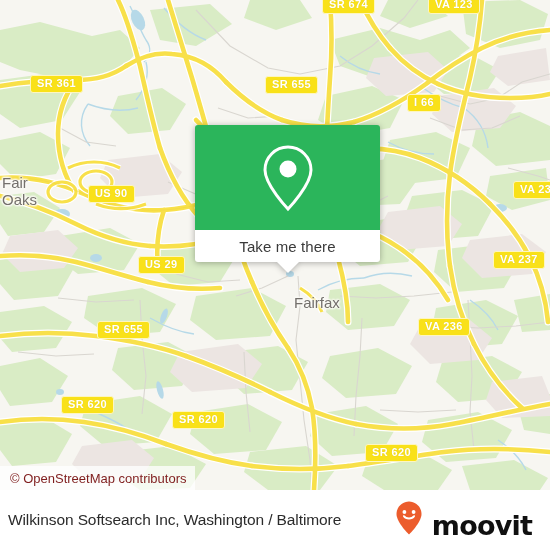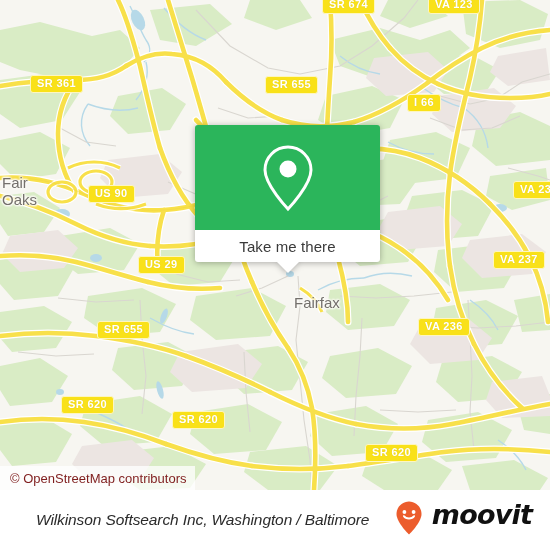--- a/index.html
+++ b/index.html
@@ -141,34 +141,33 @@
   #footer-bar {
     position: absolute;
     left: 0;
     top: 490px;
     width: 550px;
     height: 60px;
     background: #ffffff;
     display: flex;
     align-items: center;
     justify-content: space-between;
-    padding: 0 18px 0 36px;
+    padding: 0 18px 0 8px;
     box-sizing: border-box;
-    font-style: italic;
   }
   #footer-title {
     font-family: "Liberation Sans", sans-serif;
     font-size: 15.5px;
     color: #2b2b2b;
     white-space: nowrap;
     letter-spacing: -0.1px;
   }
   #moovit-logo {
     display: flex;
-    align-items: flex-start;
+    align-items: flex-end;
     gap: 10px;
   }
   #moovit-wordmark {
     font-family: "DejaVu Sans", sans-serif;
     font-size: 27px;
     font-weight: bold;
     color: #101010;
     letter-spacing: -0.8px;
     line-height: 27px;
   }

